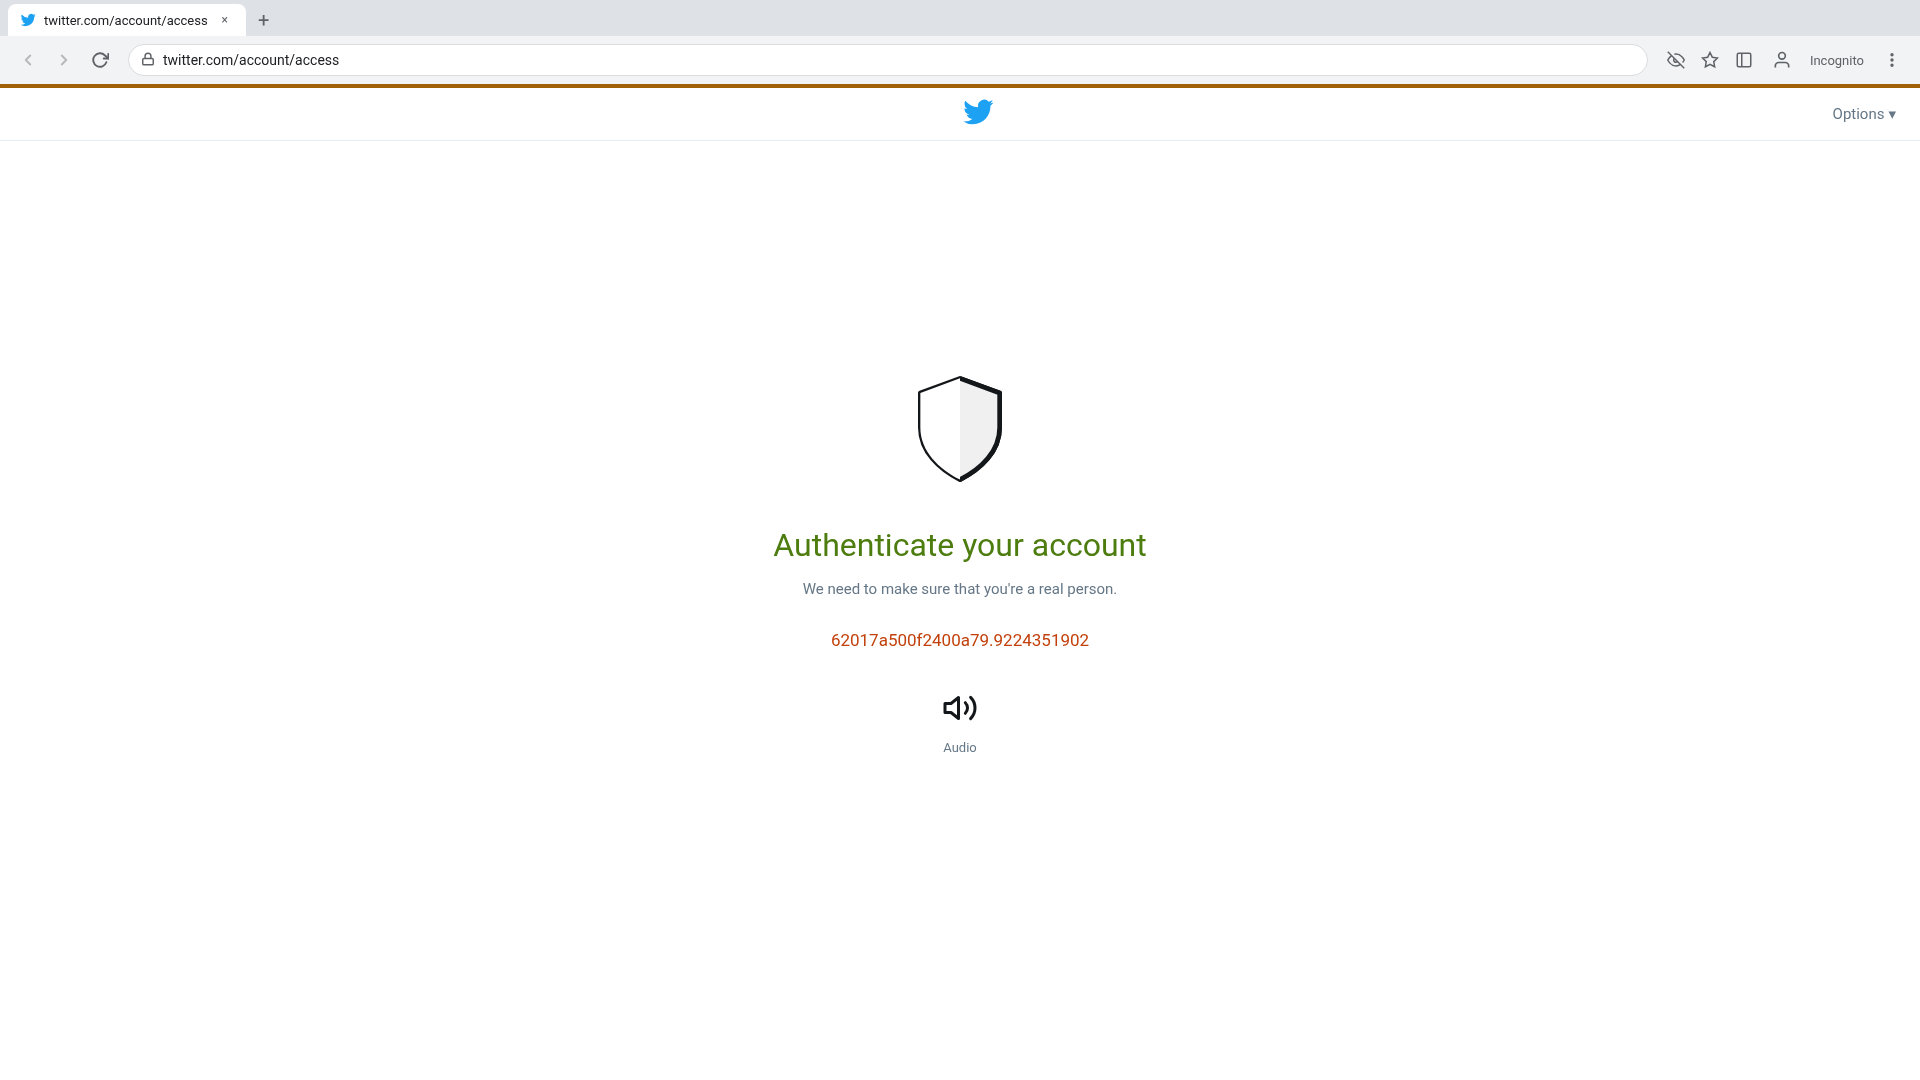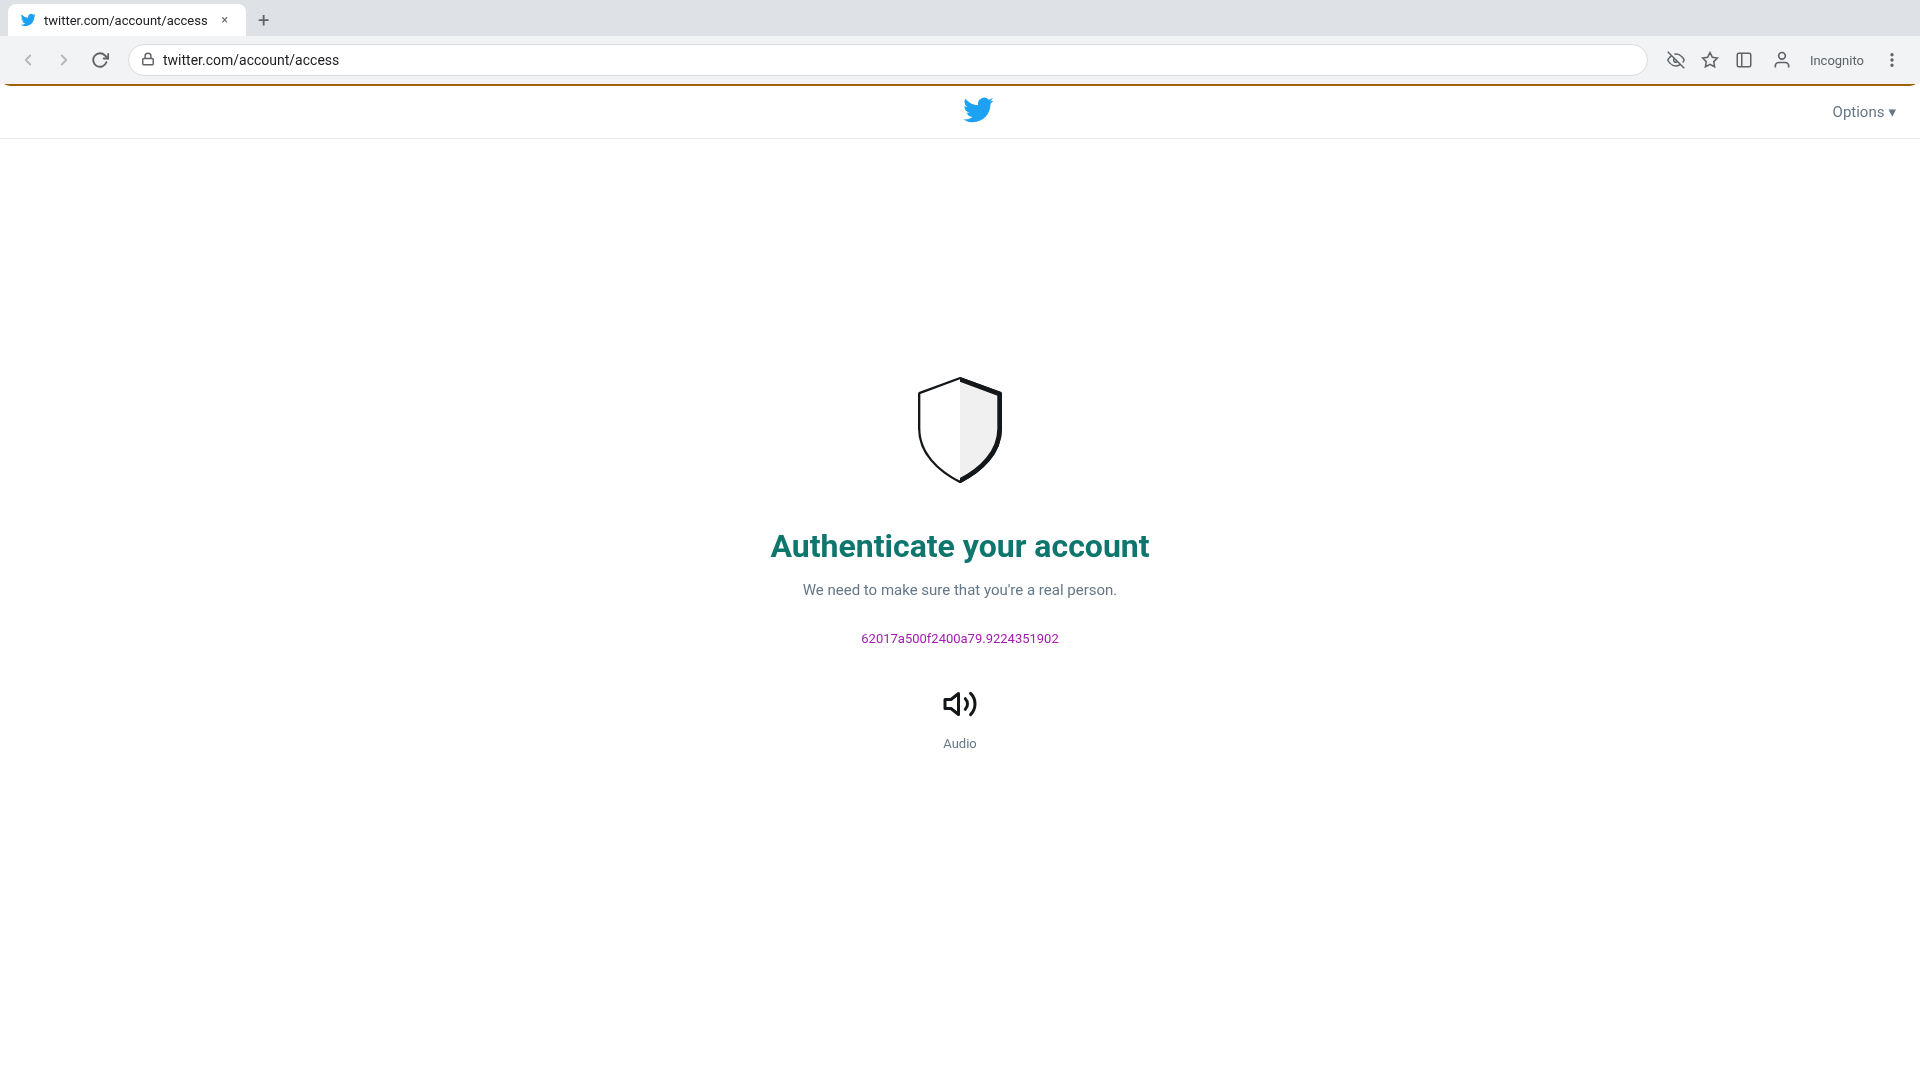--- a/index.html
+++ b/index.html
@@ -12,22 +12,21 @@
       font-family: -apple-system, BlinkMacSystemFont, 'Segoe UI', Roboto, sans-serif;
       background: #fff;
       width: 1920px;
       height: 1080px;
       overflow: hidden;
     }
 
     
     .browser-chrome {
       background: #fdba74;
-      border-bottom: 2px solid #a16207;
-      border-radius: 10px;
+      border-bottom: 4px solid #a16207;
     }
 
     .tab-bar {
       height: 36px;
       background: #dee1e6;
       display: flex;
       align-items: flex-end;
       padding: 0 8px;
     }
 
@@ -195,22 +194,22 @@
       margin-bottom: 32px;
     }
 
     .shield-svg {
       width: 120px;
       height: 120px;
     }
 
     .page-title {
       font-size: 32px;
-      font-weight: 700;
-      color: #0f766e;
+      font-weight: 400;
+      color: #4d7c0f;
       margin-bottom: 16px;
       text-align: center;
     }
 
     .page-subtitle {
       font-size: 15px;
       color: #657786;
       margin-bottom: 32px;
       text-align: center;
     }
@@ -222,22 +221,22 @@
       color: #fff;
       border: none;
       border-radius: 26px;
       font-size: 17px;
       font-weight: 700;
       cursor: pointer;
       margin-bottom: 24px;
     }
 
     .token-text {
-      font-size: 13px;
-      color: #a21caf;
+      font-size: 17px;
+      color: #c2410c;
       margin-bottom: 40px;
       text-align: center;
     }
 
     .audio-section {
       display: flex;
       flex-direction: column;
       align-items: center;
       gap: 6px;
       cursor: pointer;

